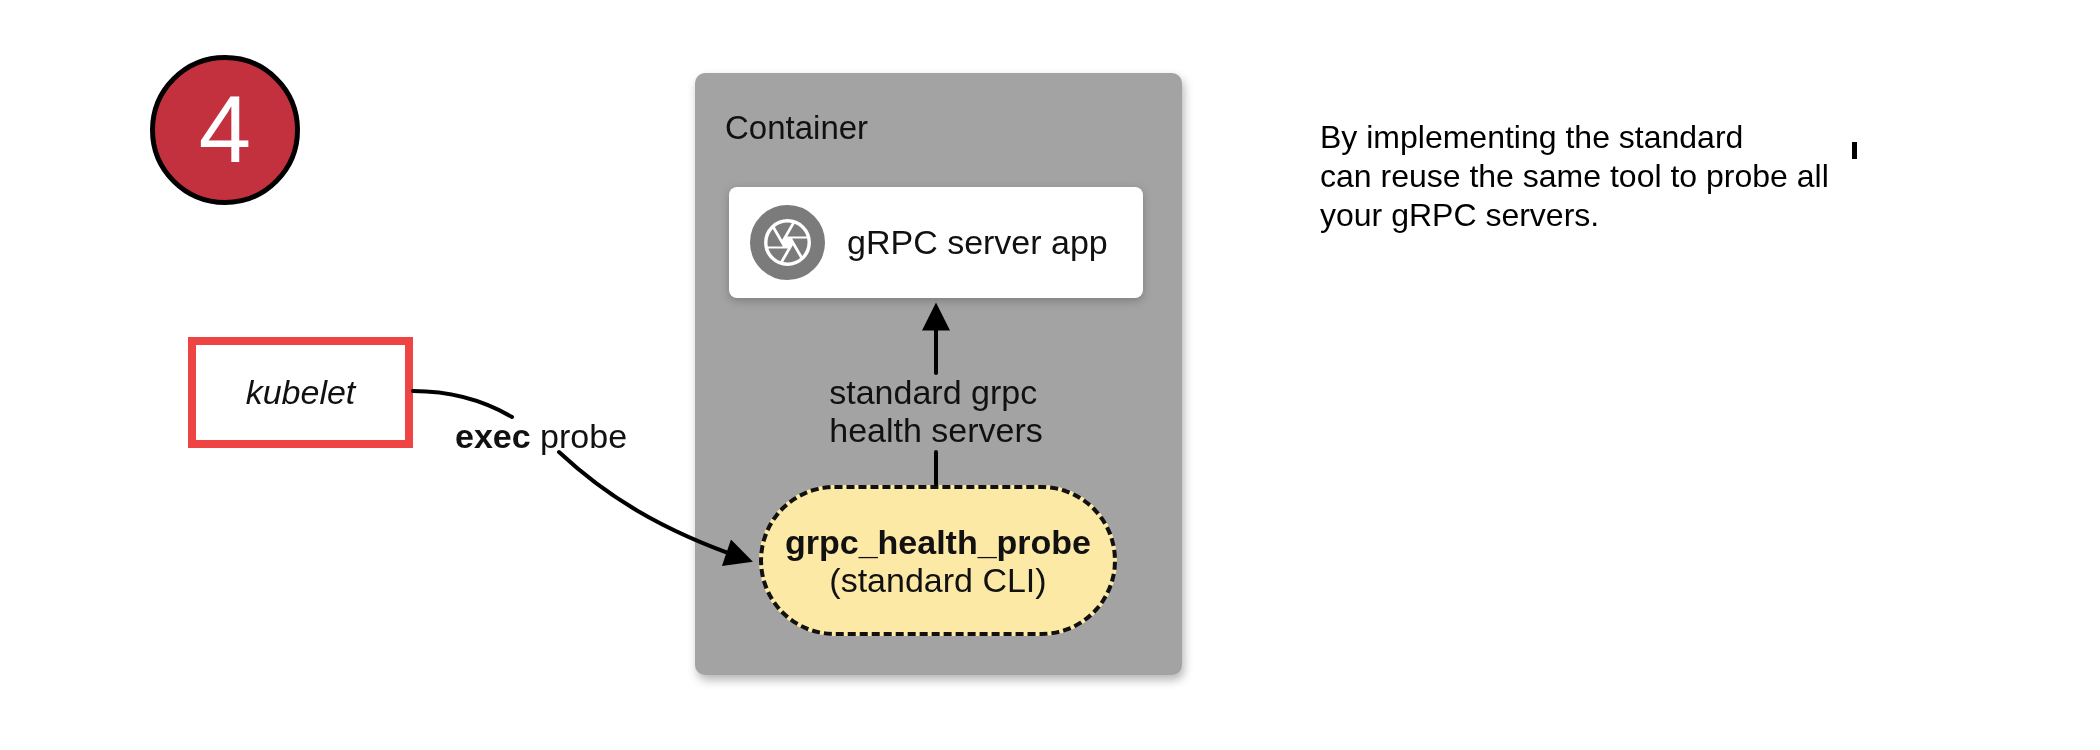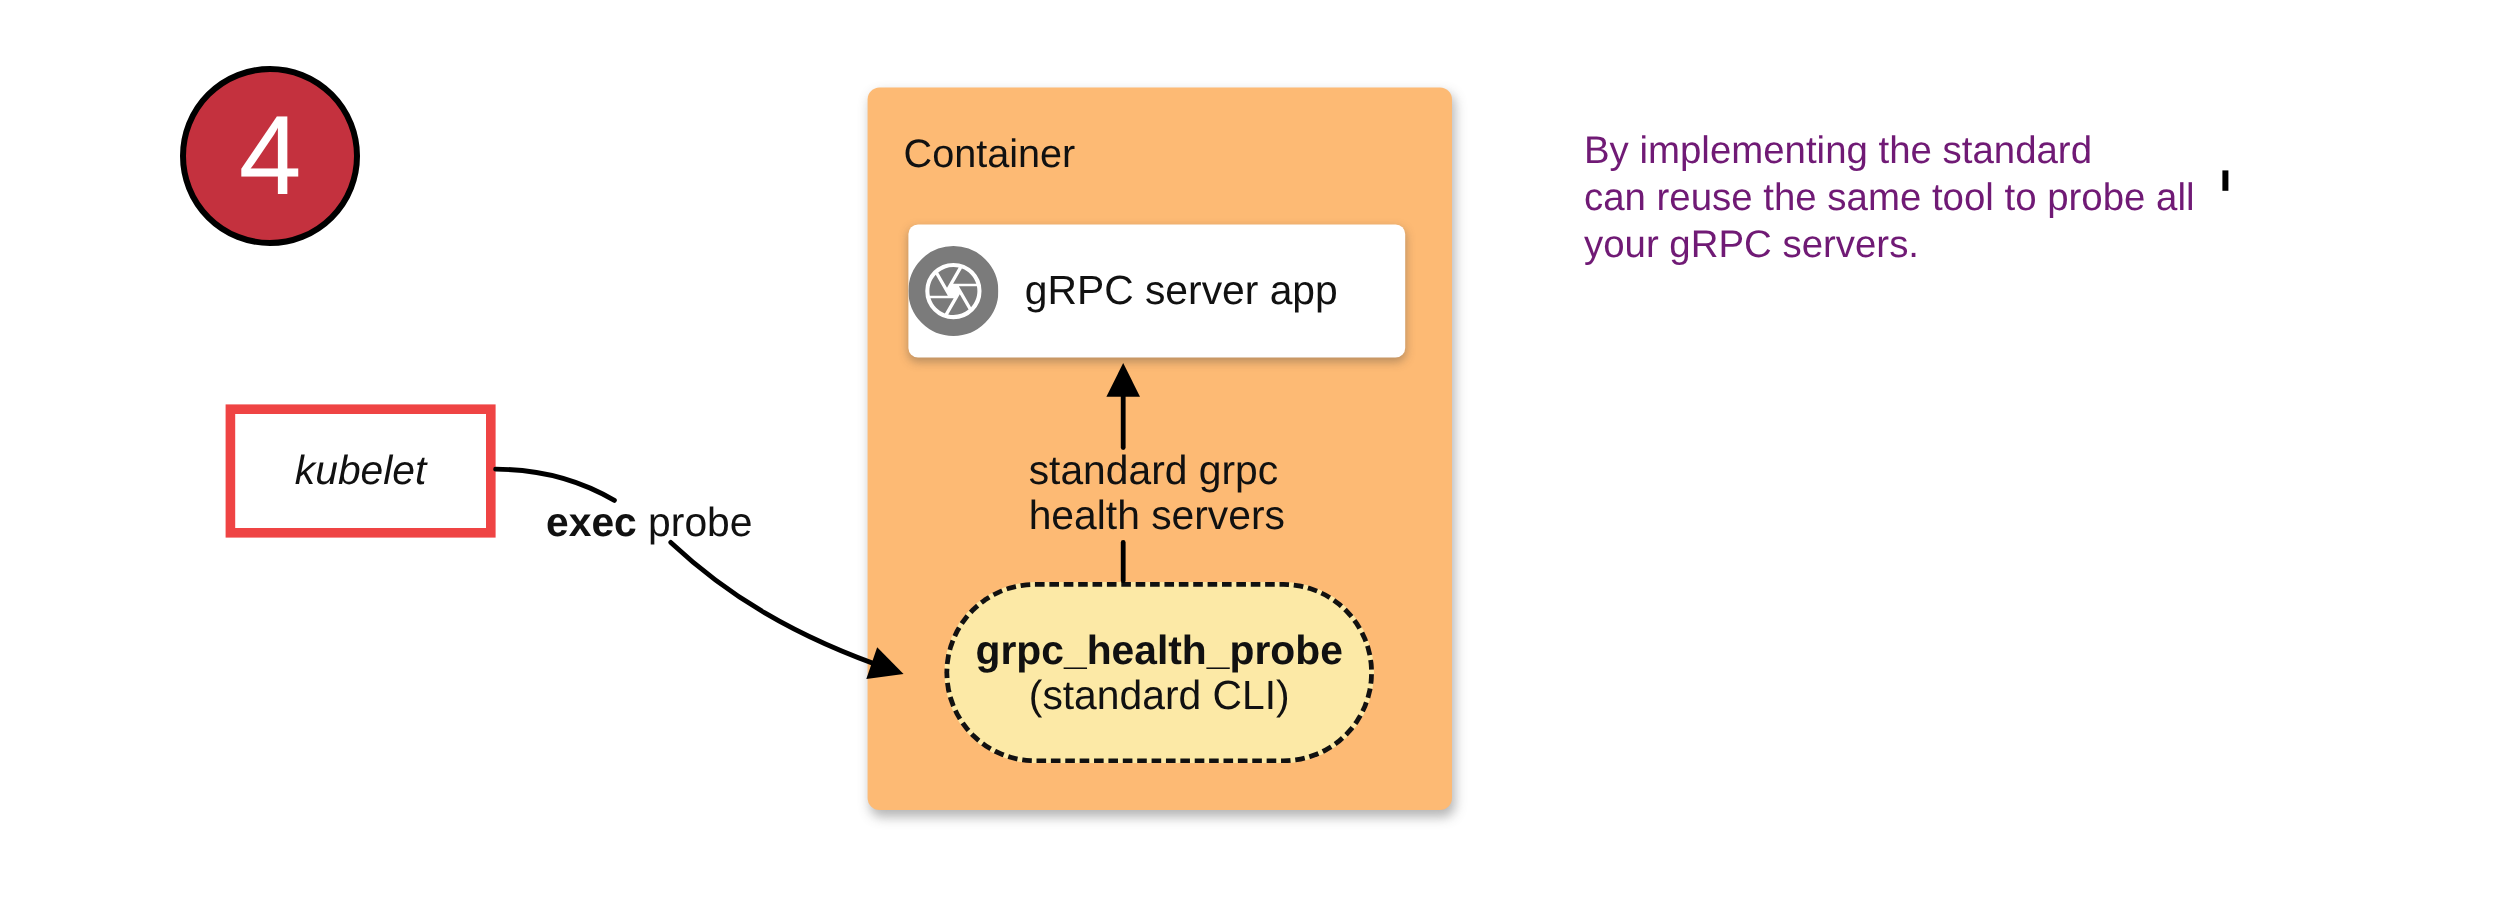--- a/index.html
+++ b/index.html
@@ -19,50 +19,49 @@
     position:absolute;left:188px;top:337px;width:225px;height:111px;
     box-sizing:border-box;border:8px solid #ef4444;background:#fff;
     display:flex;align-items:center;justify-content:center;font-size:34px;font-style:italic;
   }
   
   .exec-label{position:absolute;left:455px;top:417px;font-size:34px;white-space:nowrap;}
   .exec-label b{font-weight:700;}
   
   .container-box{
     position:absolute;left:695px;top:73px;width:487px;height:602px;
-    background:#fdba74;border-radius:10px;
+    background:#a3a3a3;border-radius:10px;
     box-shadow:2px 5px 10px rgba(90,90,90,.45);
-    margin-left:28px;
   }
   .container-title{position:absolute;left:30px;top:35px;font-size:33px;line-height:40px;}
   .server-box{
     position:absolute;left:34px;top:114px;width:414px;height:111px;
     box-sizing:border-box;background:#fff;border-radius:8px;
     box-shadow:0 3px 8px rgba(60,60,60,.35);
-    display:flex;align-items:center;
+    display:flex;align-items:center;padding-left:21px;
   }
   .server-box .icon{width:75px;height:75px;flex:0 0 auto;}
   .server-box .lbl{margin-left:22px;font-size:34px;}
   .protocol-label{
     position:absolute;left:241px;top:300px;transform:translateX(-50%);
     text-align:left;font-size:34px;line-height:38px;white-space:nowrap;
   }
   .probe-pill{
     position:absolute;left:64px;top:412px;width:358px;height:151px;
     box-sizing:border-box;background:#fce9a6;border:4px dashed #111;border-radius:76px;
     display:flex;flex-direction:column;align-items:center;justify-content:center;
   }
   .pill-title{font-size:34px;line-height:38px;font-weight:700;}
   .pill-sub{font-size:34px;line-height:38px;}
   
   .overlay{position:absolute;left:0;top:0;width:2100px;height:750px;pointer-events:none;}
   .overlay path{stroke:#000;stroke-width:4;fill:none;stroke-linecap:round;}
   .overlay marker path{fill:#000;stroke:none;}
   
-  .note{position:absolute;left:1320px;top:106px;font-size:32px;line-height:39px;color:#701a75;}
+  .note{position:absolute;left:1320px;top:118px;font-size:32px;line-height:39px;color:#000000;}
   
   .caret{position:absolute;left:1852px;top:142px;width:5px;height:17px;background:#000;}
 </style>
 </head>
 <body>
 
 <div class="canvas">
 
   <div class="badge">
     <span>4</span>

